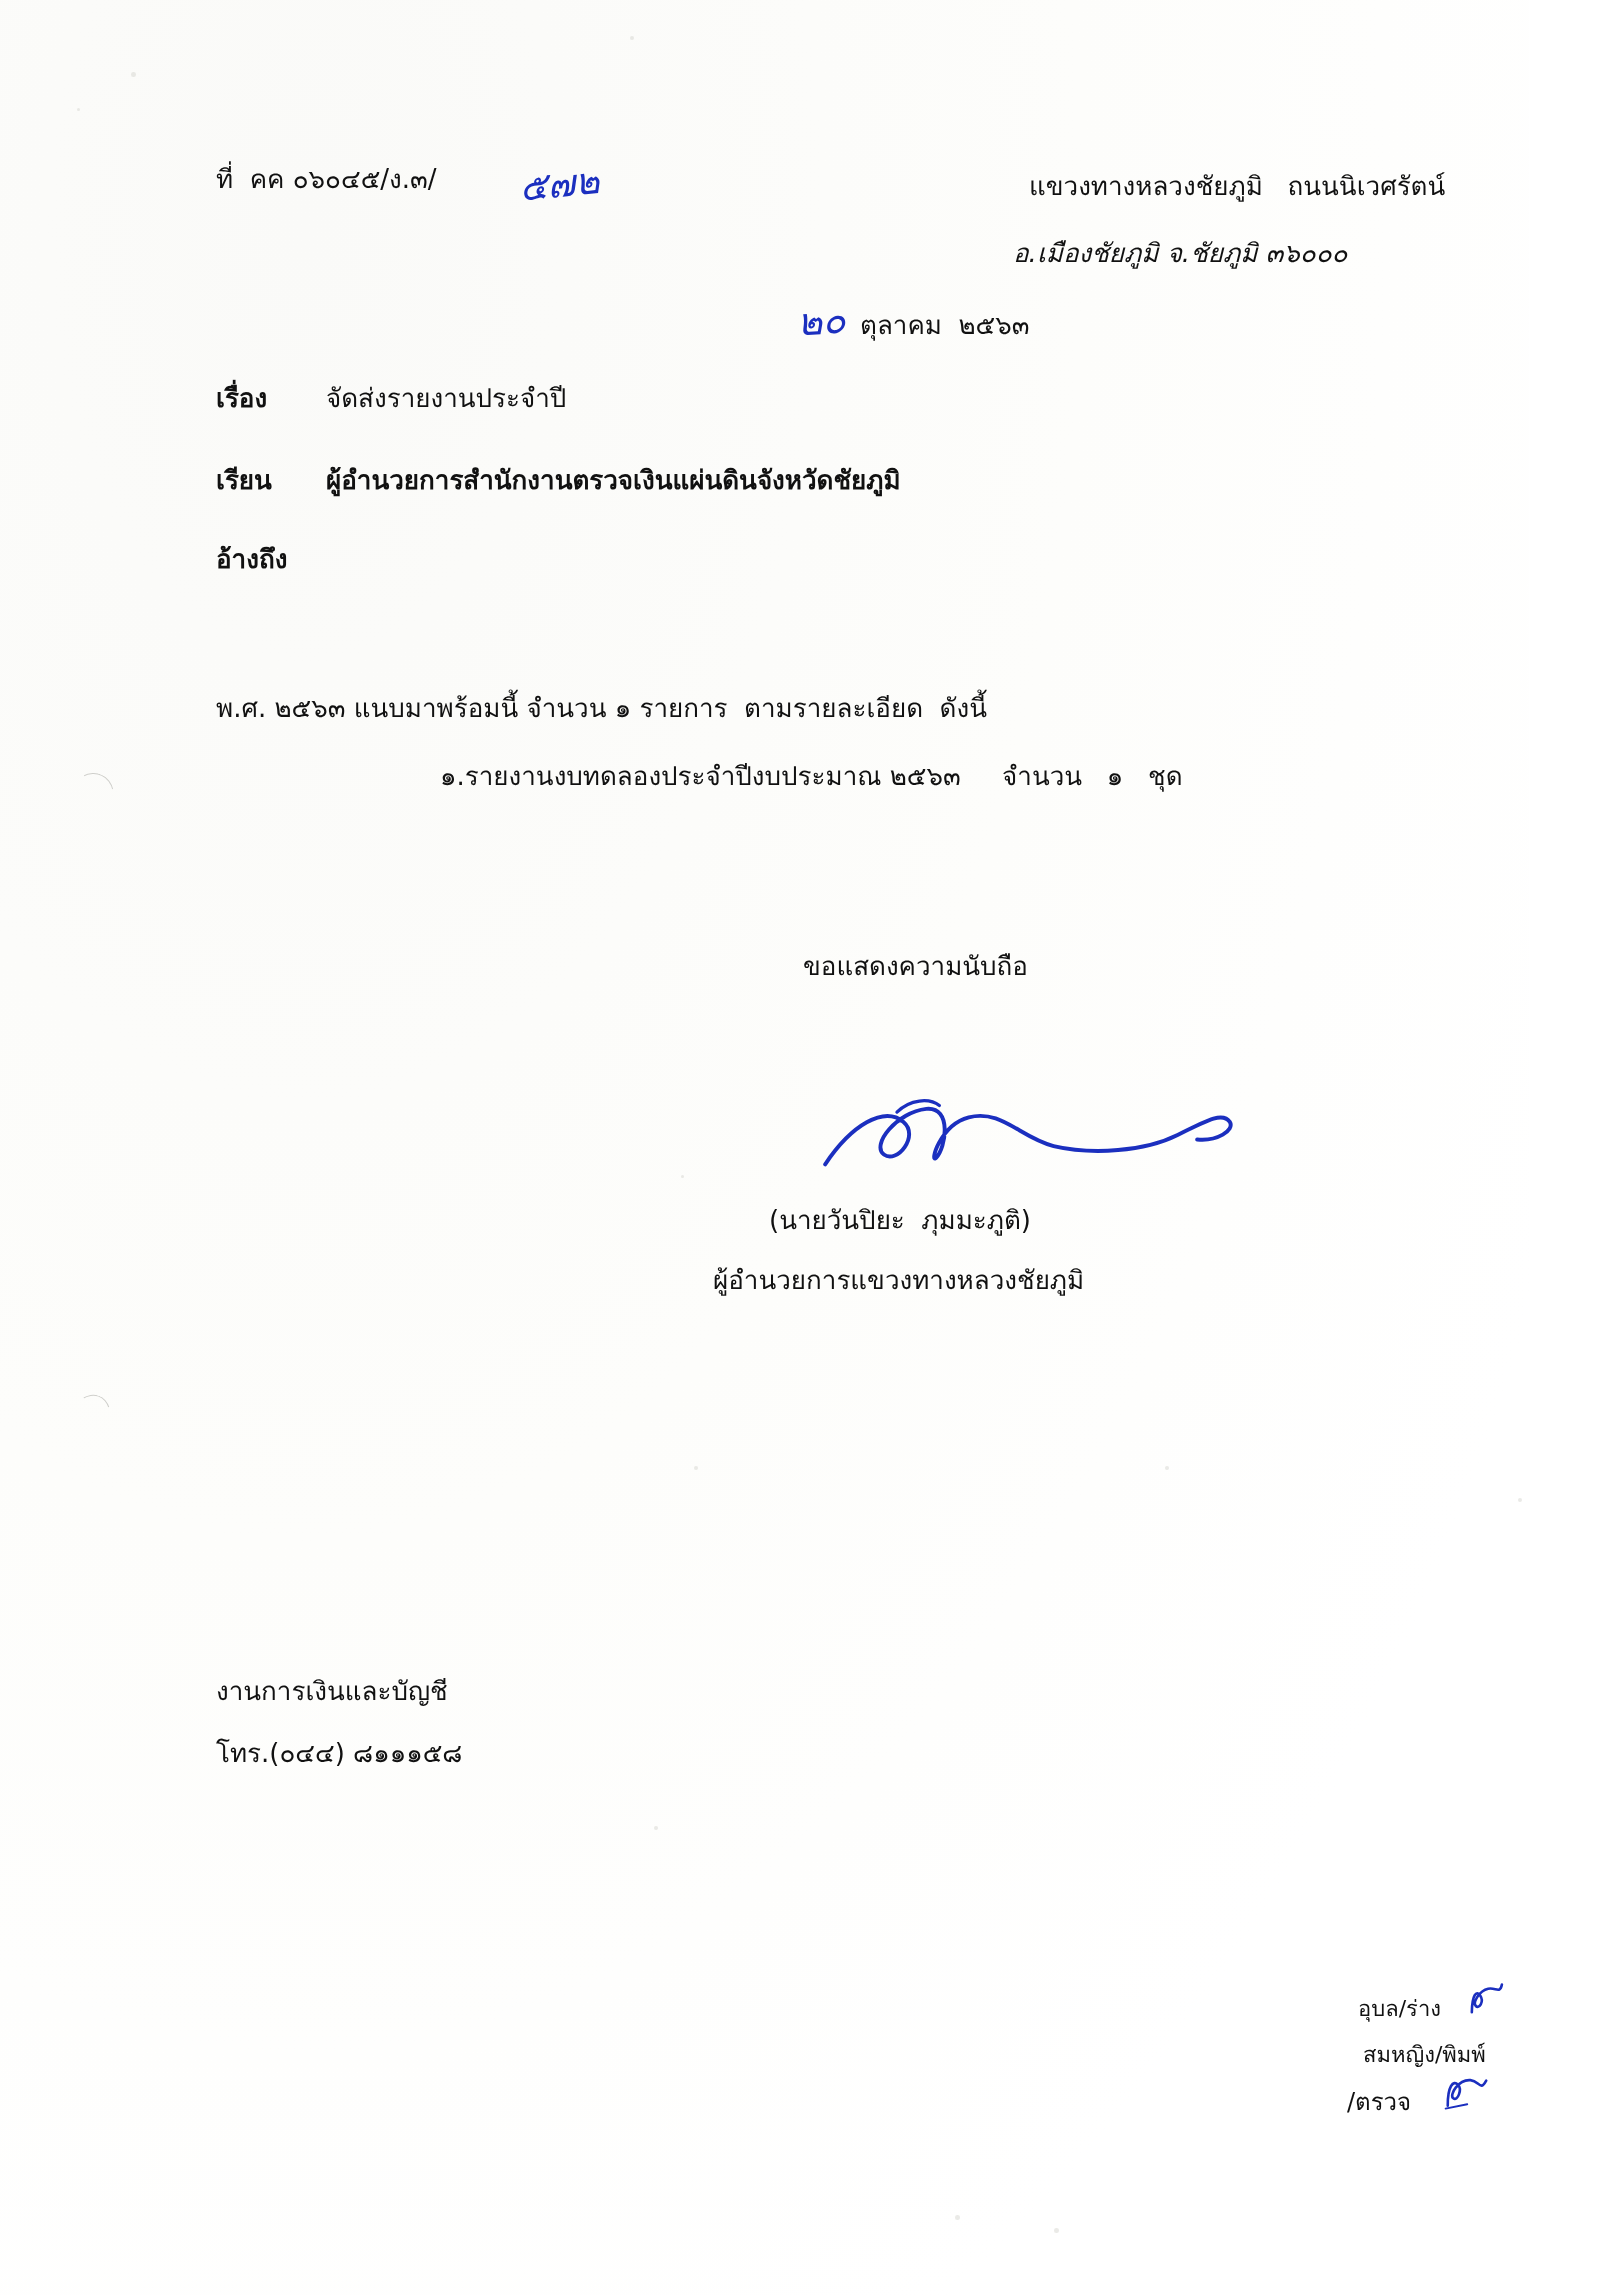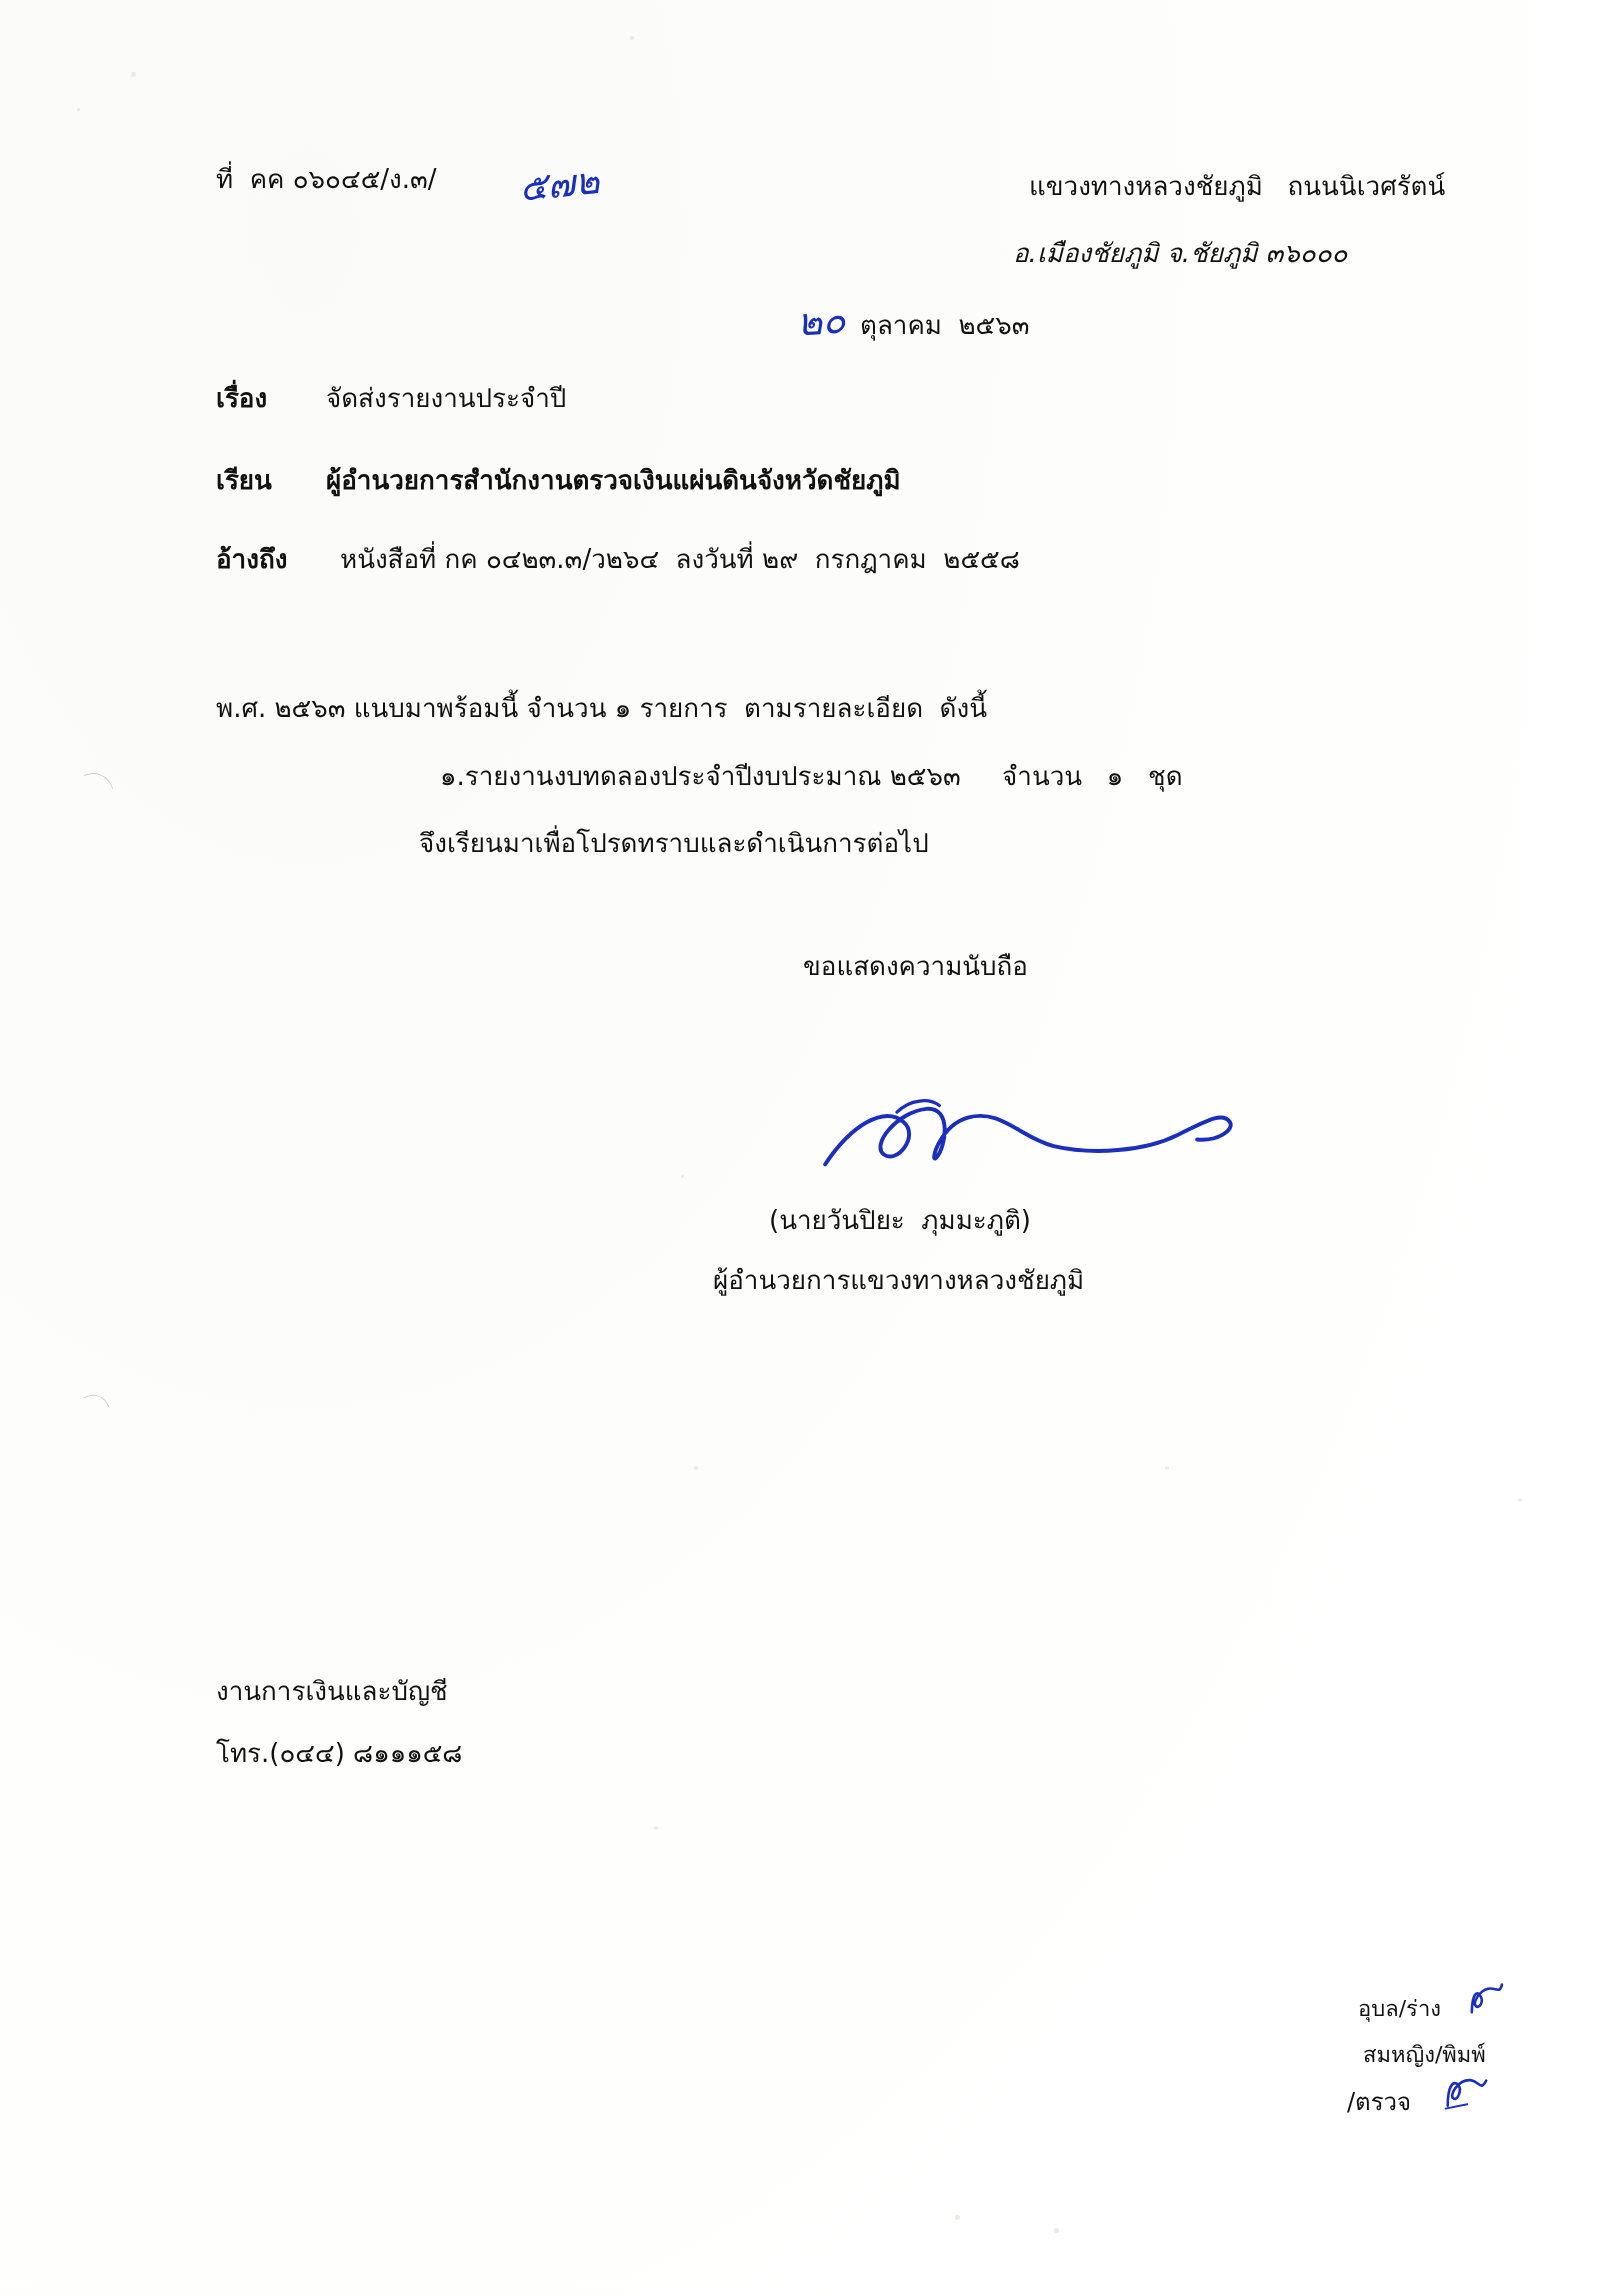--- a/index.html
+++ b/index.html
@@ -207,25 +207,23 @@
   <div class="hand-day">๒๐</div>
   <div class="doc-text date-line">ตุลาคม  ๒๕๖๓</div>
 
   <div class="doc-text bold lbl-subject">เรื่อง</div>
   <div class="doc-text val-subject">จัดส่งรายงานประจำปี</div>
 
   <div class="doc-text bold lbl-to">เรียน</div>
   <div class="doc-text val-to">ผู้อำนวยการสำนักงานตรวจเงินแผ่นดินจังหวัดชัยภูมิ</div>
 
   <div class="doc-text bold lbl-ref">อ้างถึง</div>
-  <div class="doc-text val-ref">หนังสือที่ กค ๐๔๒๓.๓/ว๒๖๔  ลงวันที่ ๒๙  กรกฎาคม  ๒๕๕๘</div>
 
   <div class="doc-text body-2">พ.ศ. ๒๕๖๓ แนบมาพร้อมนี้ จำนวน ๑ รายการ  ตามรายละเอียด  ดังนี้</div>
   <div class="doc-text body-3">๑.รายงานงบทดลองประจำปีงบประมาณ ๒๕๖๓     จำนวน   ๑   ชุด</div>
-  <div class="doc-text body-4">จึงเรียนมาเพื่อโปรดทราบและดำเนินการต่อไป</div>
 
   <div class="doc-text closing">ขอแสดงความนับถือ</div>
 
   <svg class="signature" viewBox="0 0 700 190" xmlns="http://www.w3.org/2000/svg">
     <path d="M30,120 C70,60 120,30 150,55 C175,76 140,120 120,105 C100,90 140,40 185,35 C225,31 215,95 200,110 C190,120 205,60 250,48 C300,35 330,80 380,92 C440,106 520,100 570,75 C620,50 640,40 650,55 C658,68 630,85 600,82" fill="none" stroke="#1b2fbf" stroke-width="6" stroke-linecap="round" stroke-linejoin="round"></path>
     <path d="M140,40 C160,20 190,18 205,30" fill="none" stroke="#1b2fbf" stroke-width="5" stroke-linecap="round"></path>
   </svg>
 
   <div class="doc-text sig-name">(นายวันปิยะ  ภุมมะภูติ)</div>
   <div class="doc-text sig-title">ผู้อำนวยการแขวงทางหลวงชัยภูมิ</div>

